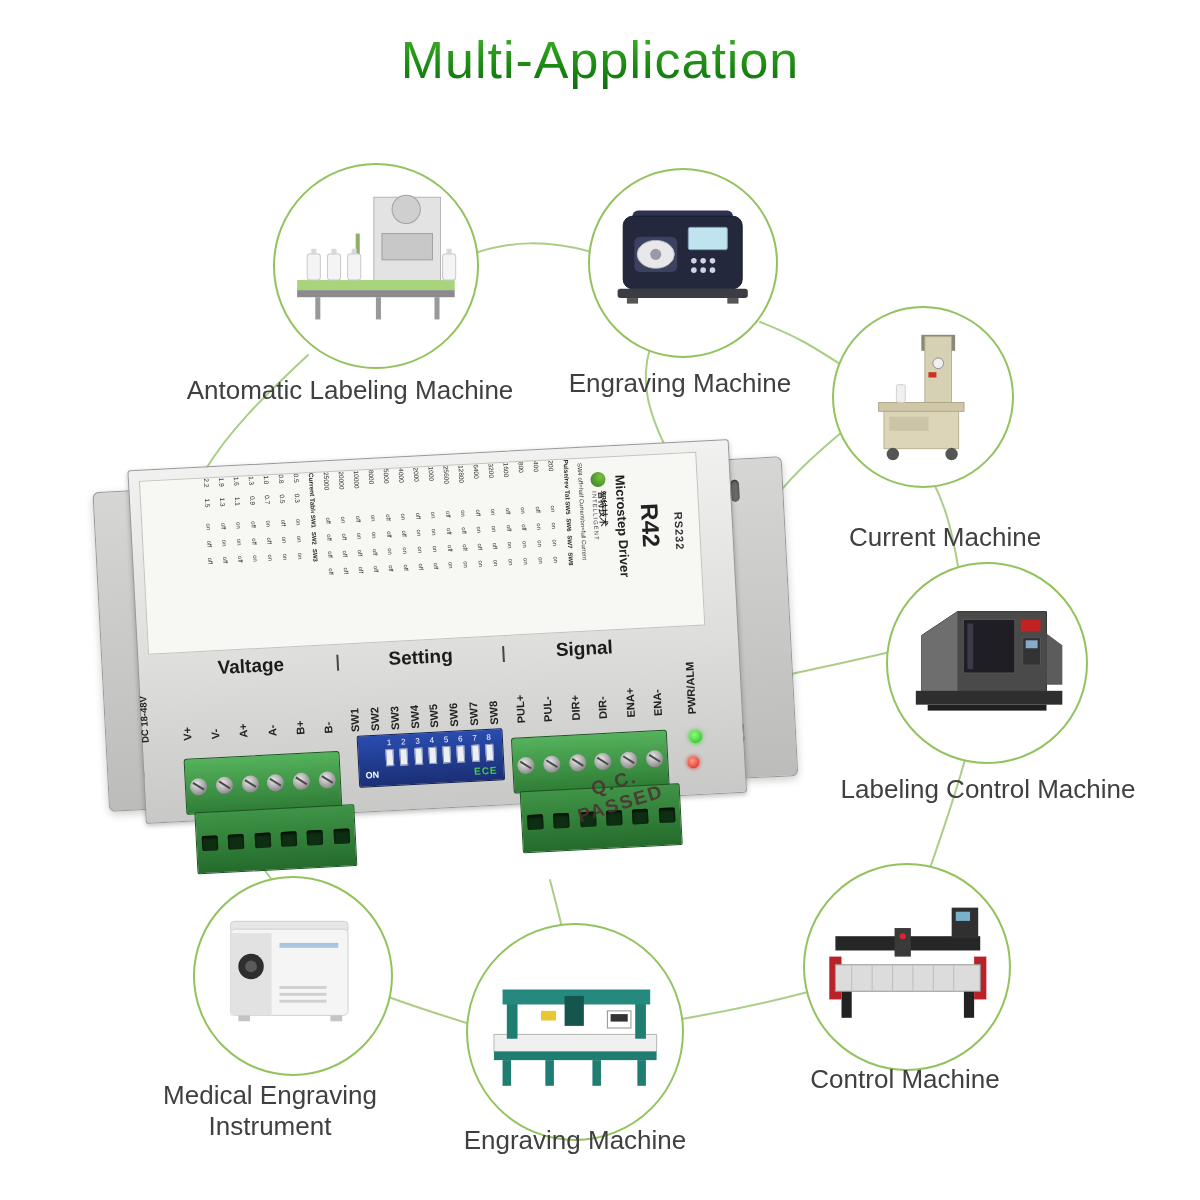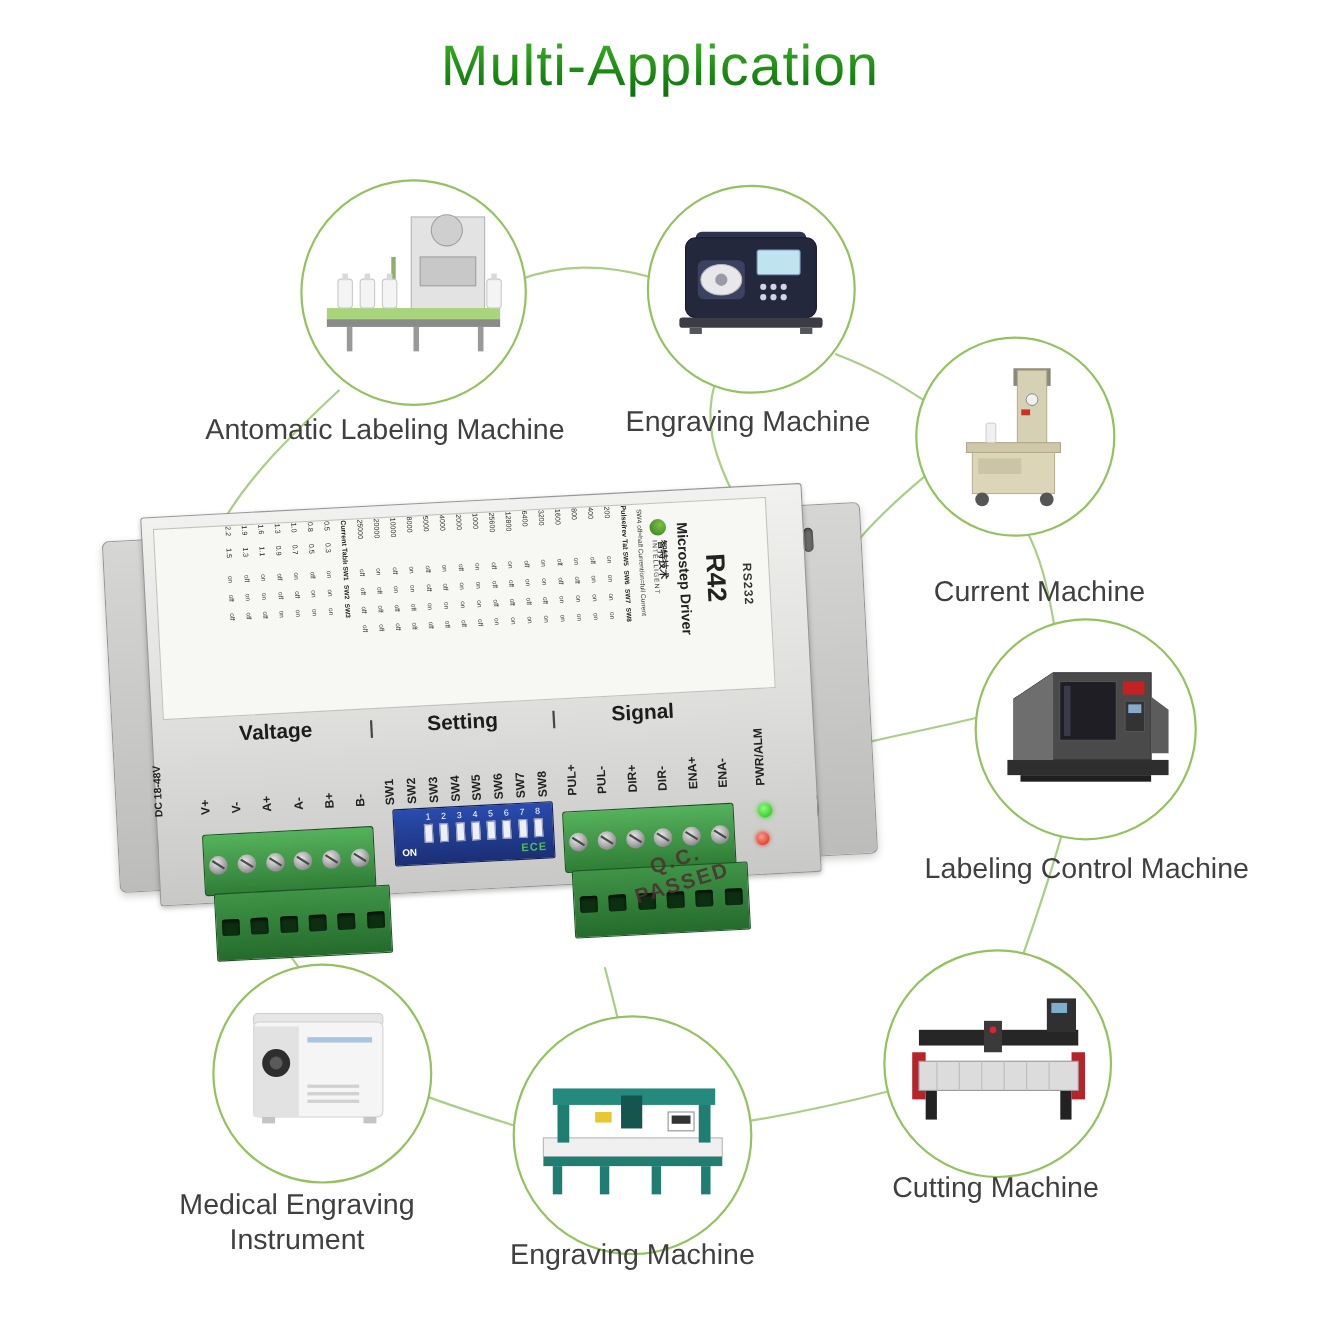--- a/index.html
+++ b/index.html
@@ -284,21 +284,21 @@
       <rect x="76" y="114" width="48" height="3" fill="#d0d0d0"></rect>
       <rect x="34" y="130" width="12" height="6" fill="#c4c4c4"></rect>
       <rect x="128" y="130" width="12" height="6" fill="#c4c4c4"></rect>
     </svg>
   </div>
 
   <div class="app-label l-label">Antomatic Labeling Machine</div>
   <div class="app-label l-strip">Engraving Machine</div>
   <div class="app-label l-weld">Current Machine</div>
   <div class="app-label l-num">Labeling Control Machine</div>
-  <div class="app-label l-cut">Cutting Machine</div>
+  <div class="app-label l-cut">Control Machine</div>
   <div class="app-label l-eng">Engraving Machine</div>
   <div class="app-label l-med">Medical Engraving Instrument</div>
 
   <div class="device">
     <div class="backplate">
       <span class="slot s1"></span>
       <span class="slot s2"></span>
       <span class="slot s3"></span>
       <span class="slot s4"></span>
     </div>

